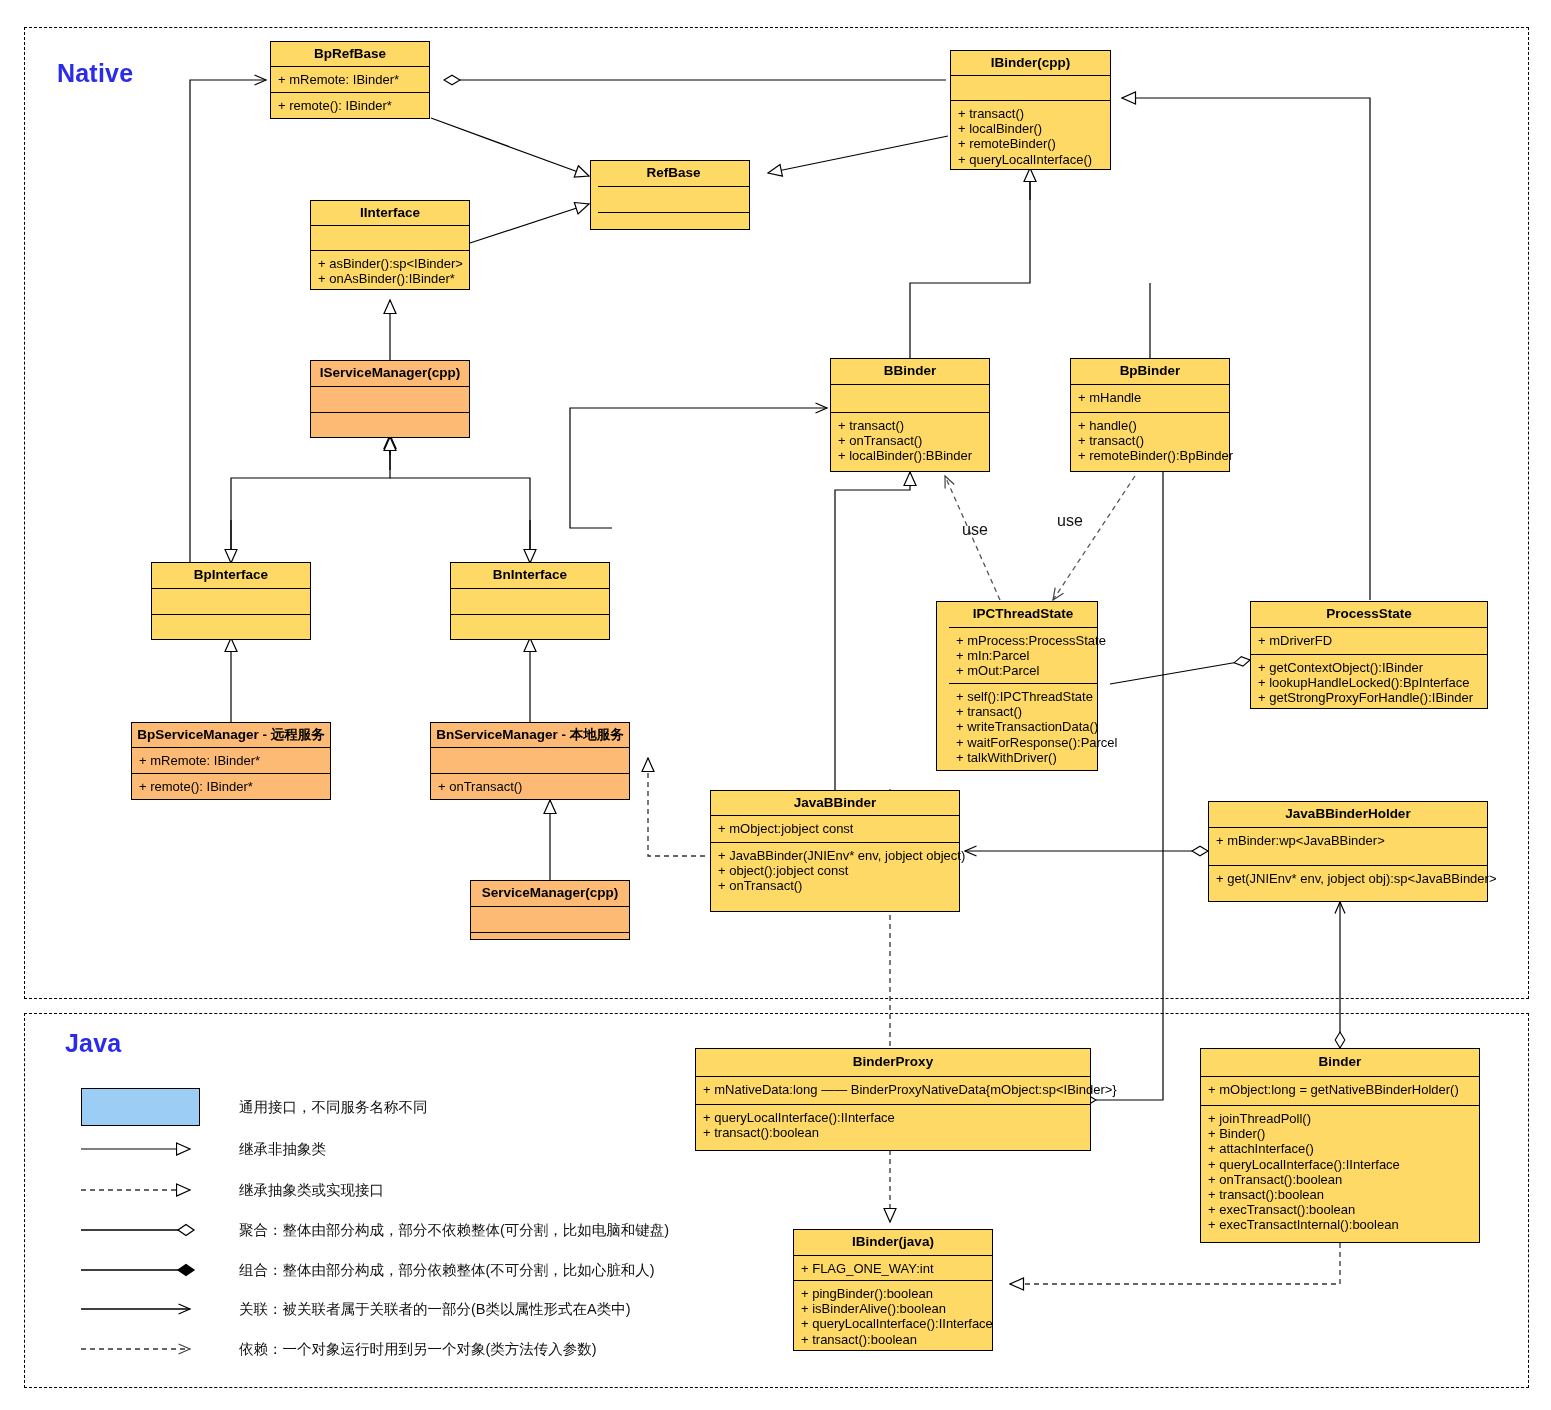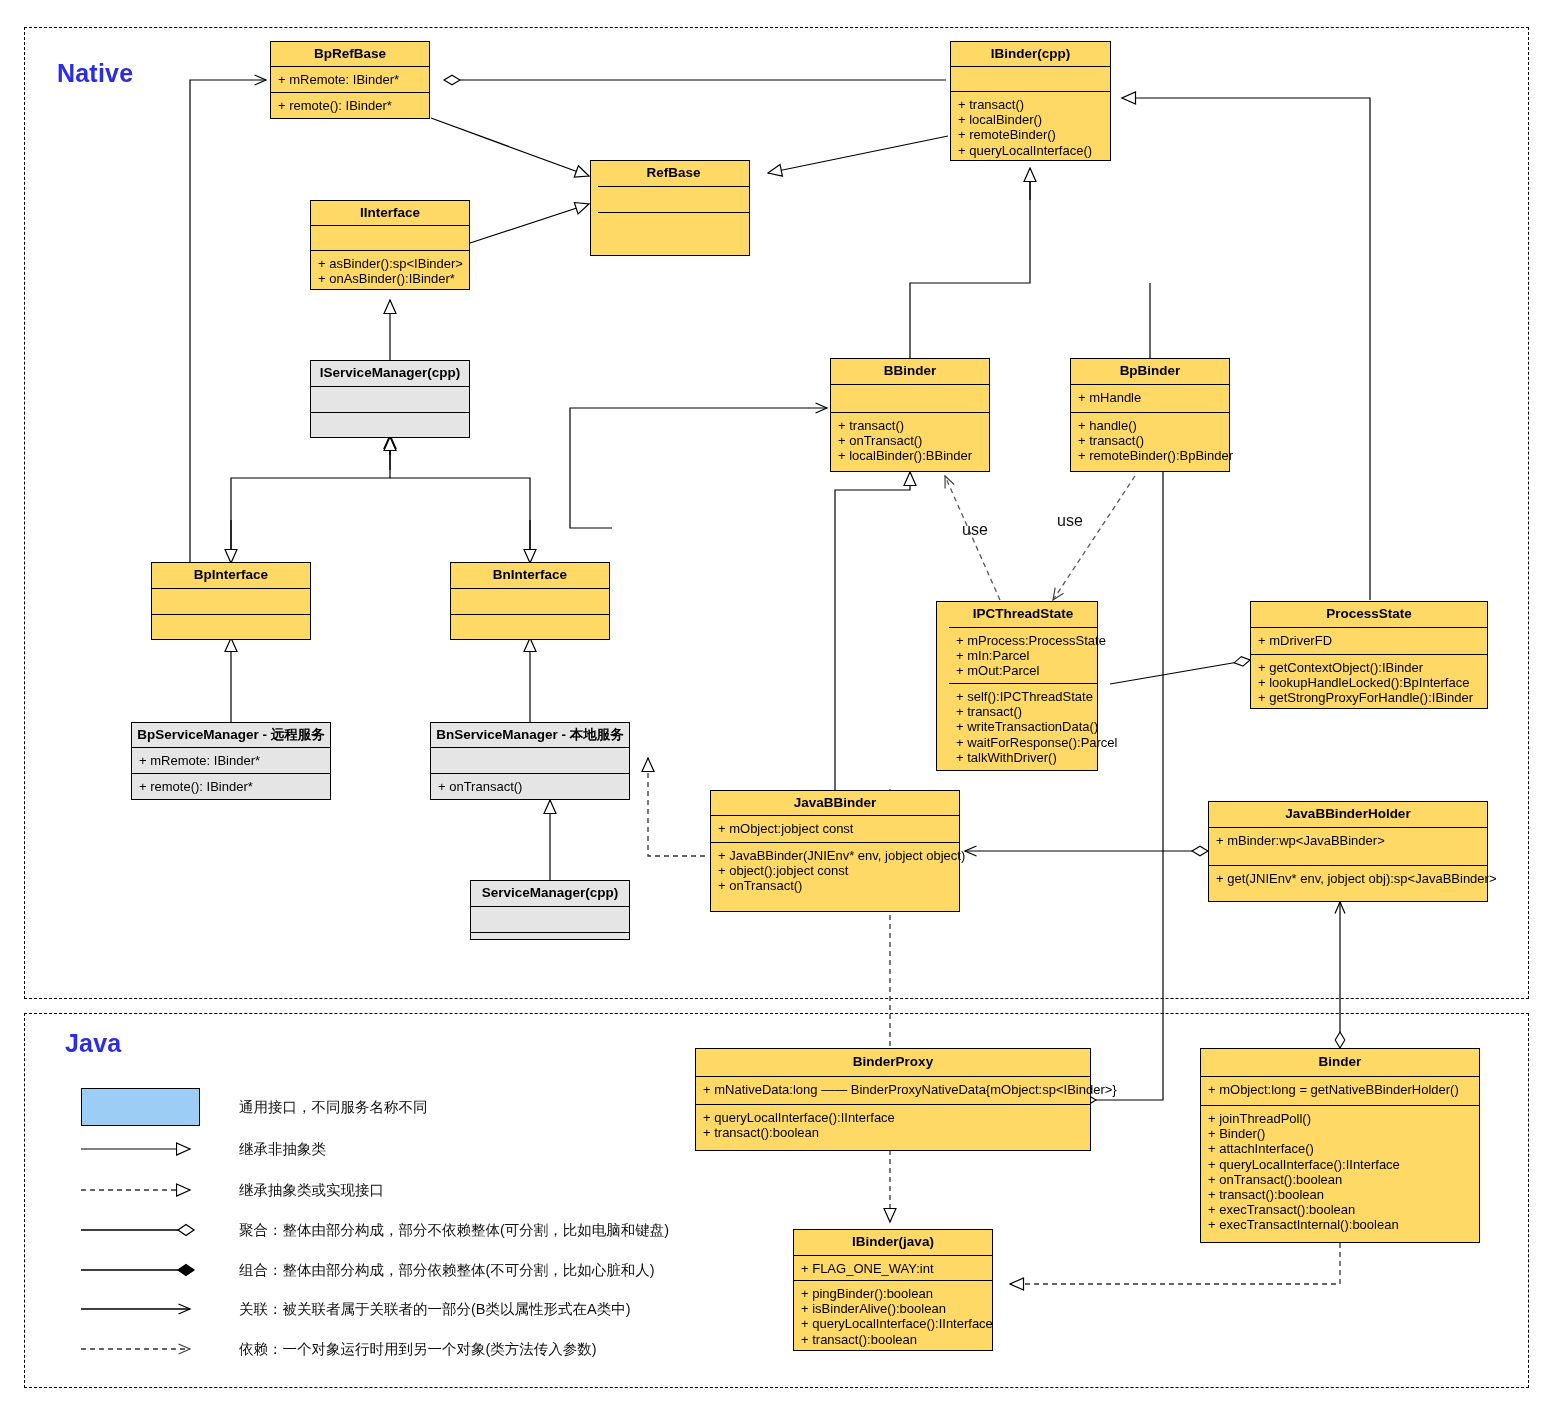--- a/index.html
+++ b/index.html
@@ -4,21 +4,21 @@
 <style>
   html,body{margin:0;padding:0;background:#ffffff;}
   body{font-family:"Liberation Sans","DejaVu Sans",sans-serif;}
   #canvas{position:relative;width:1551px;height:1410px;overflow:hidden;background:#fff;}
   svg.layer{position:absolute;left:0;top:0;width:1551px;height:1410px;pointer-events:none;}
 
   .region{position:absolute;border:1.5px dashed #000;background:transparent;}
   .region-title{position:absolute;color:#2b2bea;font-weight:bold;font-size:25px;letter-spacing:.2px;}
 
   .uml{position:absolute;border:1.3px solid #000;box-sizing:border-box;background:#ffd966;}
-  .uml.blue{background:#e5e5e5;}
+  .uml.blue{background:#fdba74;}
   .uml .cmp{border-bottom:1.3px solid #000;box-sizing:border-box;}
   .uml .cmp:last-child{border-bottom:none;}
   .uml .name{font-weight:bold;font-size:13.5px;text-align:center;line-height:1.1;display:flex;align-items:center;justify-content:center;}
   .uml .rows{font-size:13px;padding:5px 6px 5px 7px;line-height:1.17;}
   .uml .rows div{white-space:nowrap;}
   .uml .empty{}
 
   .edge-label{position:absolute;font-size:16px;color:#111;background:transparent;}
 
   .legend{position:absolute;}
@@ -123,32 +123,32 @@
   <div class="uml" style="left:270px;top:41px;width:160px;height:78px;">
     <div class="cmp name" style="height:25px;">BpRefBase</div>
     <div class="cmp rows" style="height:26px;">
         <div>+ mRemote: IBinder*</div>
       </div>
     <div class="cmp rows" style="height:27px;">
         <div>+ remote(): IBinder*</div>
       </div>
   </div>
 
-  <div class="uml" style="left:950px;top:41px;width:161px;height:120px;">
+  <div class="uml" style="left:950px;top:50px;width:161px;height:120px;">
     <div class="cmp name" style="height:25px;">IBinder(cpp)</div>
     <div class="cmp empty" style="height:25px;"></div>
     <div class="cmp rows" style="height:70px;">
       <div>+ transact()</div>
       <div>+ localBinder()</div>
       <div>+ remoteBinder()</div>
       <div>+ queryLocalInterface()</div>
     </div>
   </div>
 
-  <div class="uml" style="left:590px;top:160px;width:160px;height:96px;padding-left:7px;">
+  <div class="uml" style="left:590px;top:160px;width:160px;height:70px;padding-left:7px;">
     <div class="cmp name" style="height:26px;">RefBase</div>
     <div class="cmp empty" style="height:26px;"></div>
     <div class="cmp empty" style="height:26px;"></div>
   </div>
 
   <div class="uml" style="left:310px;top:200px;width:160px;height:90px;">
     <div class="cmp name" style="height:25px;">IInterface</div>
     <div class="cmp empty" style="height:25px;"></div>
     <div class="cmp rows" style="height:40px;">
       <div>+ asBinder():sp&lt;IBinder&gt;</div>

